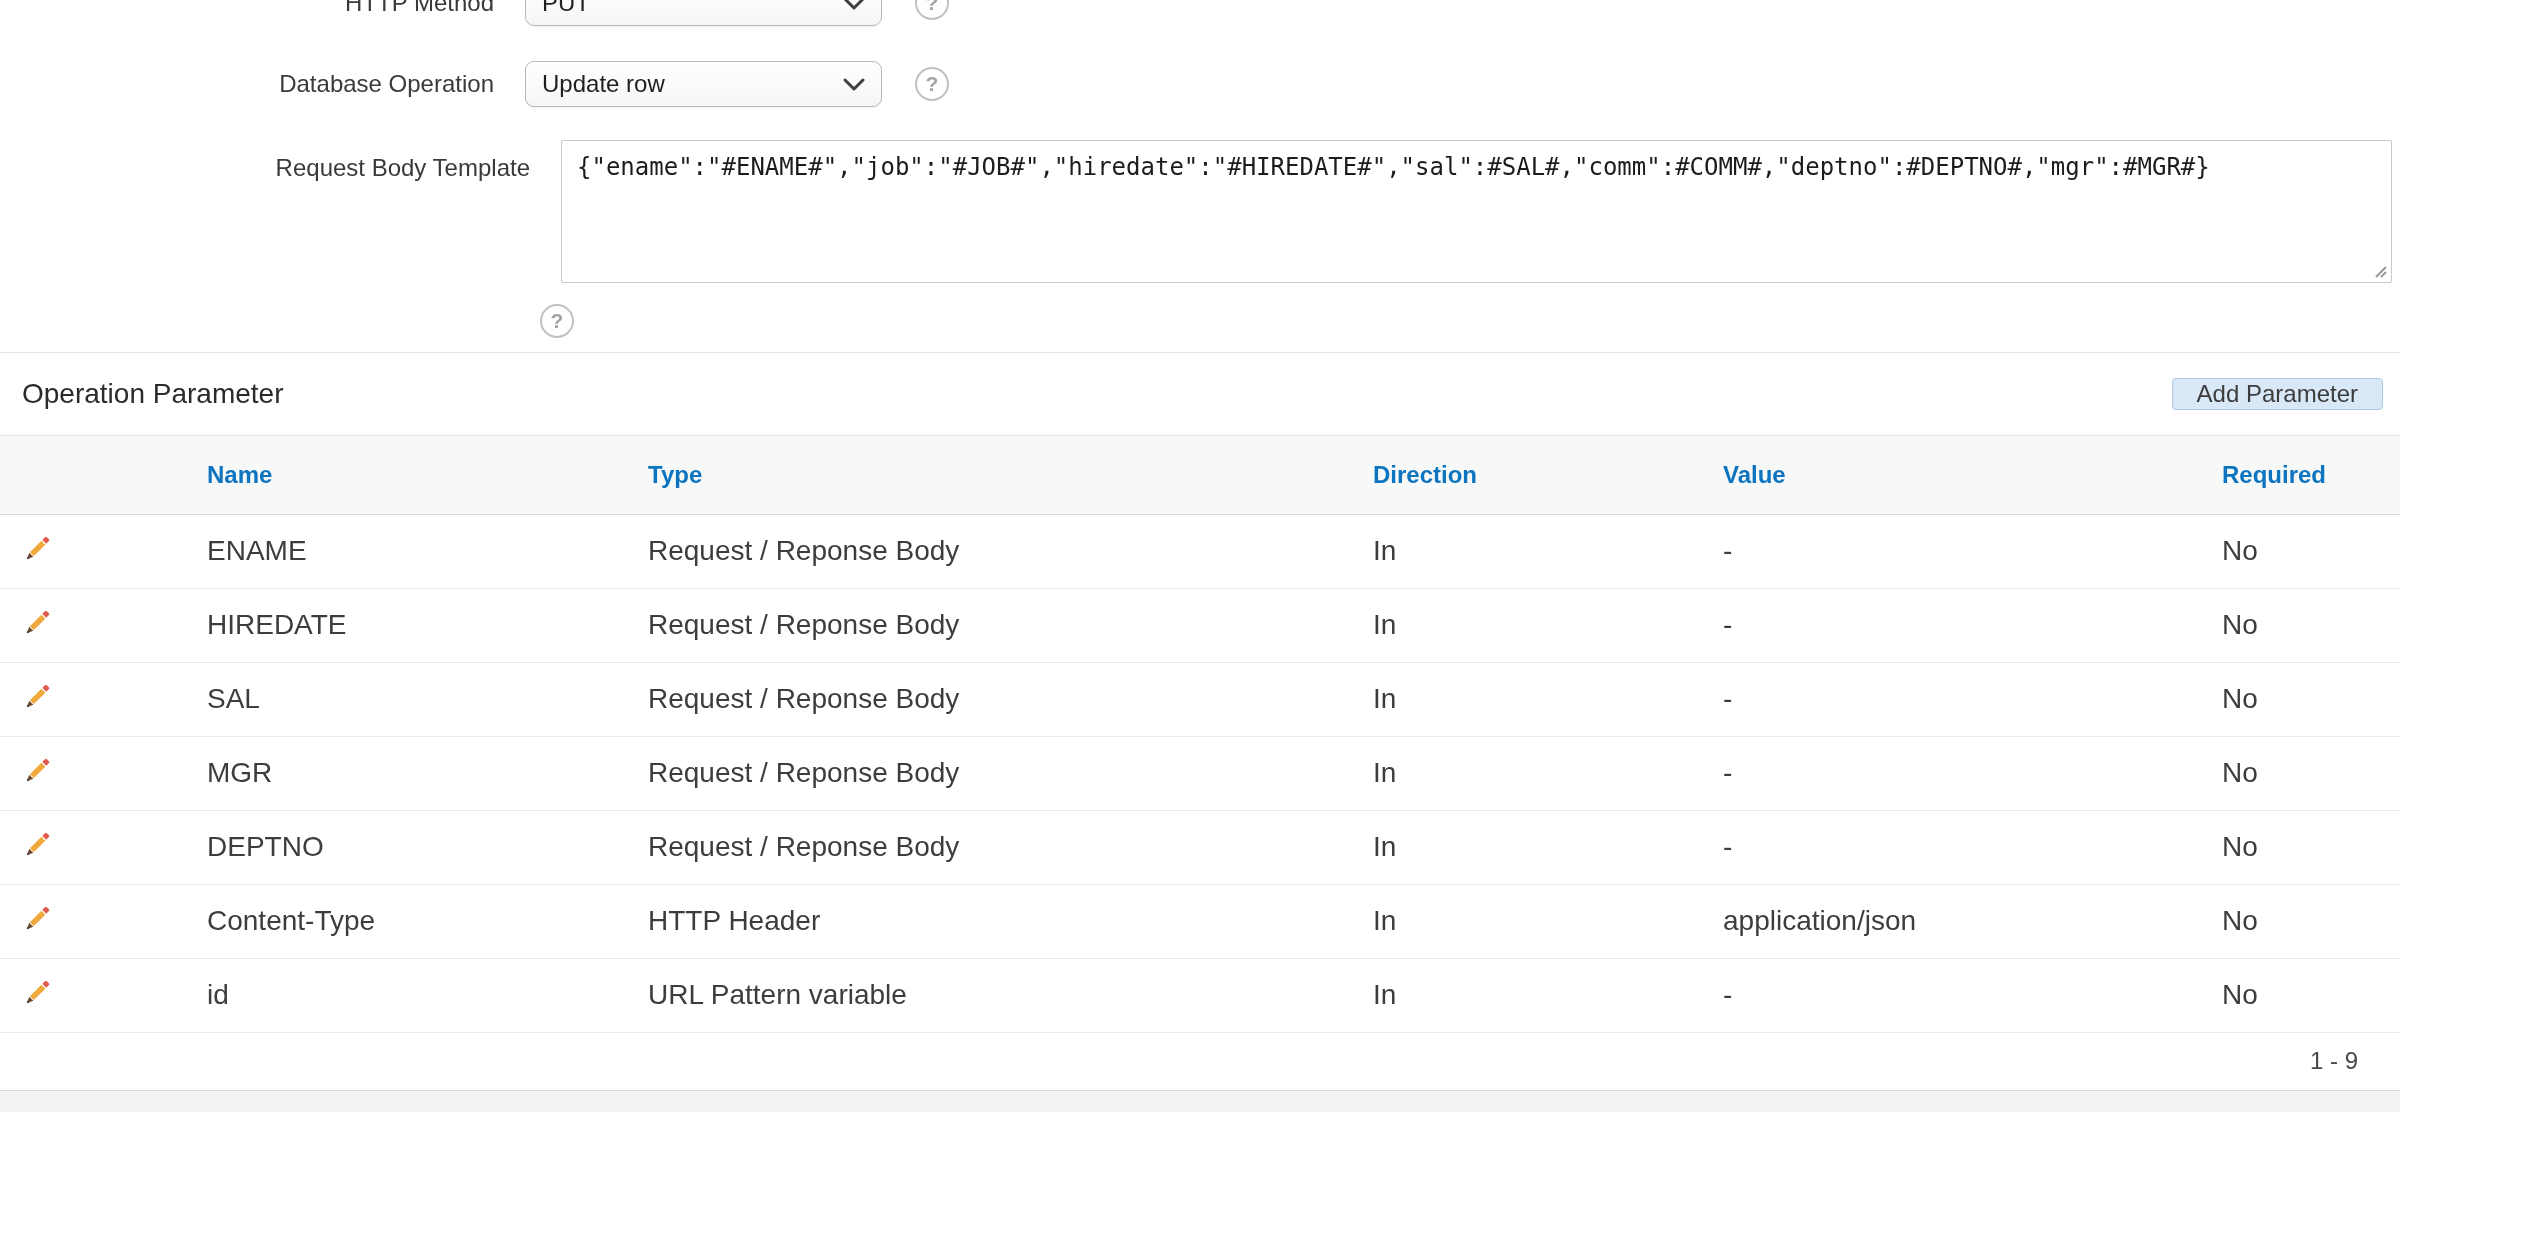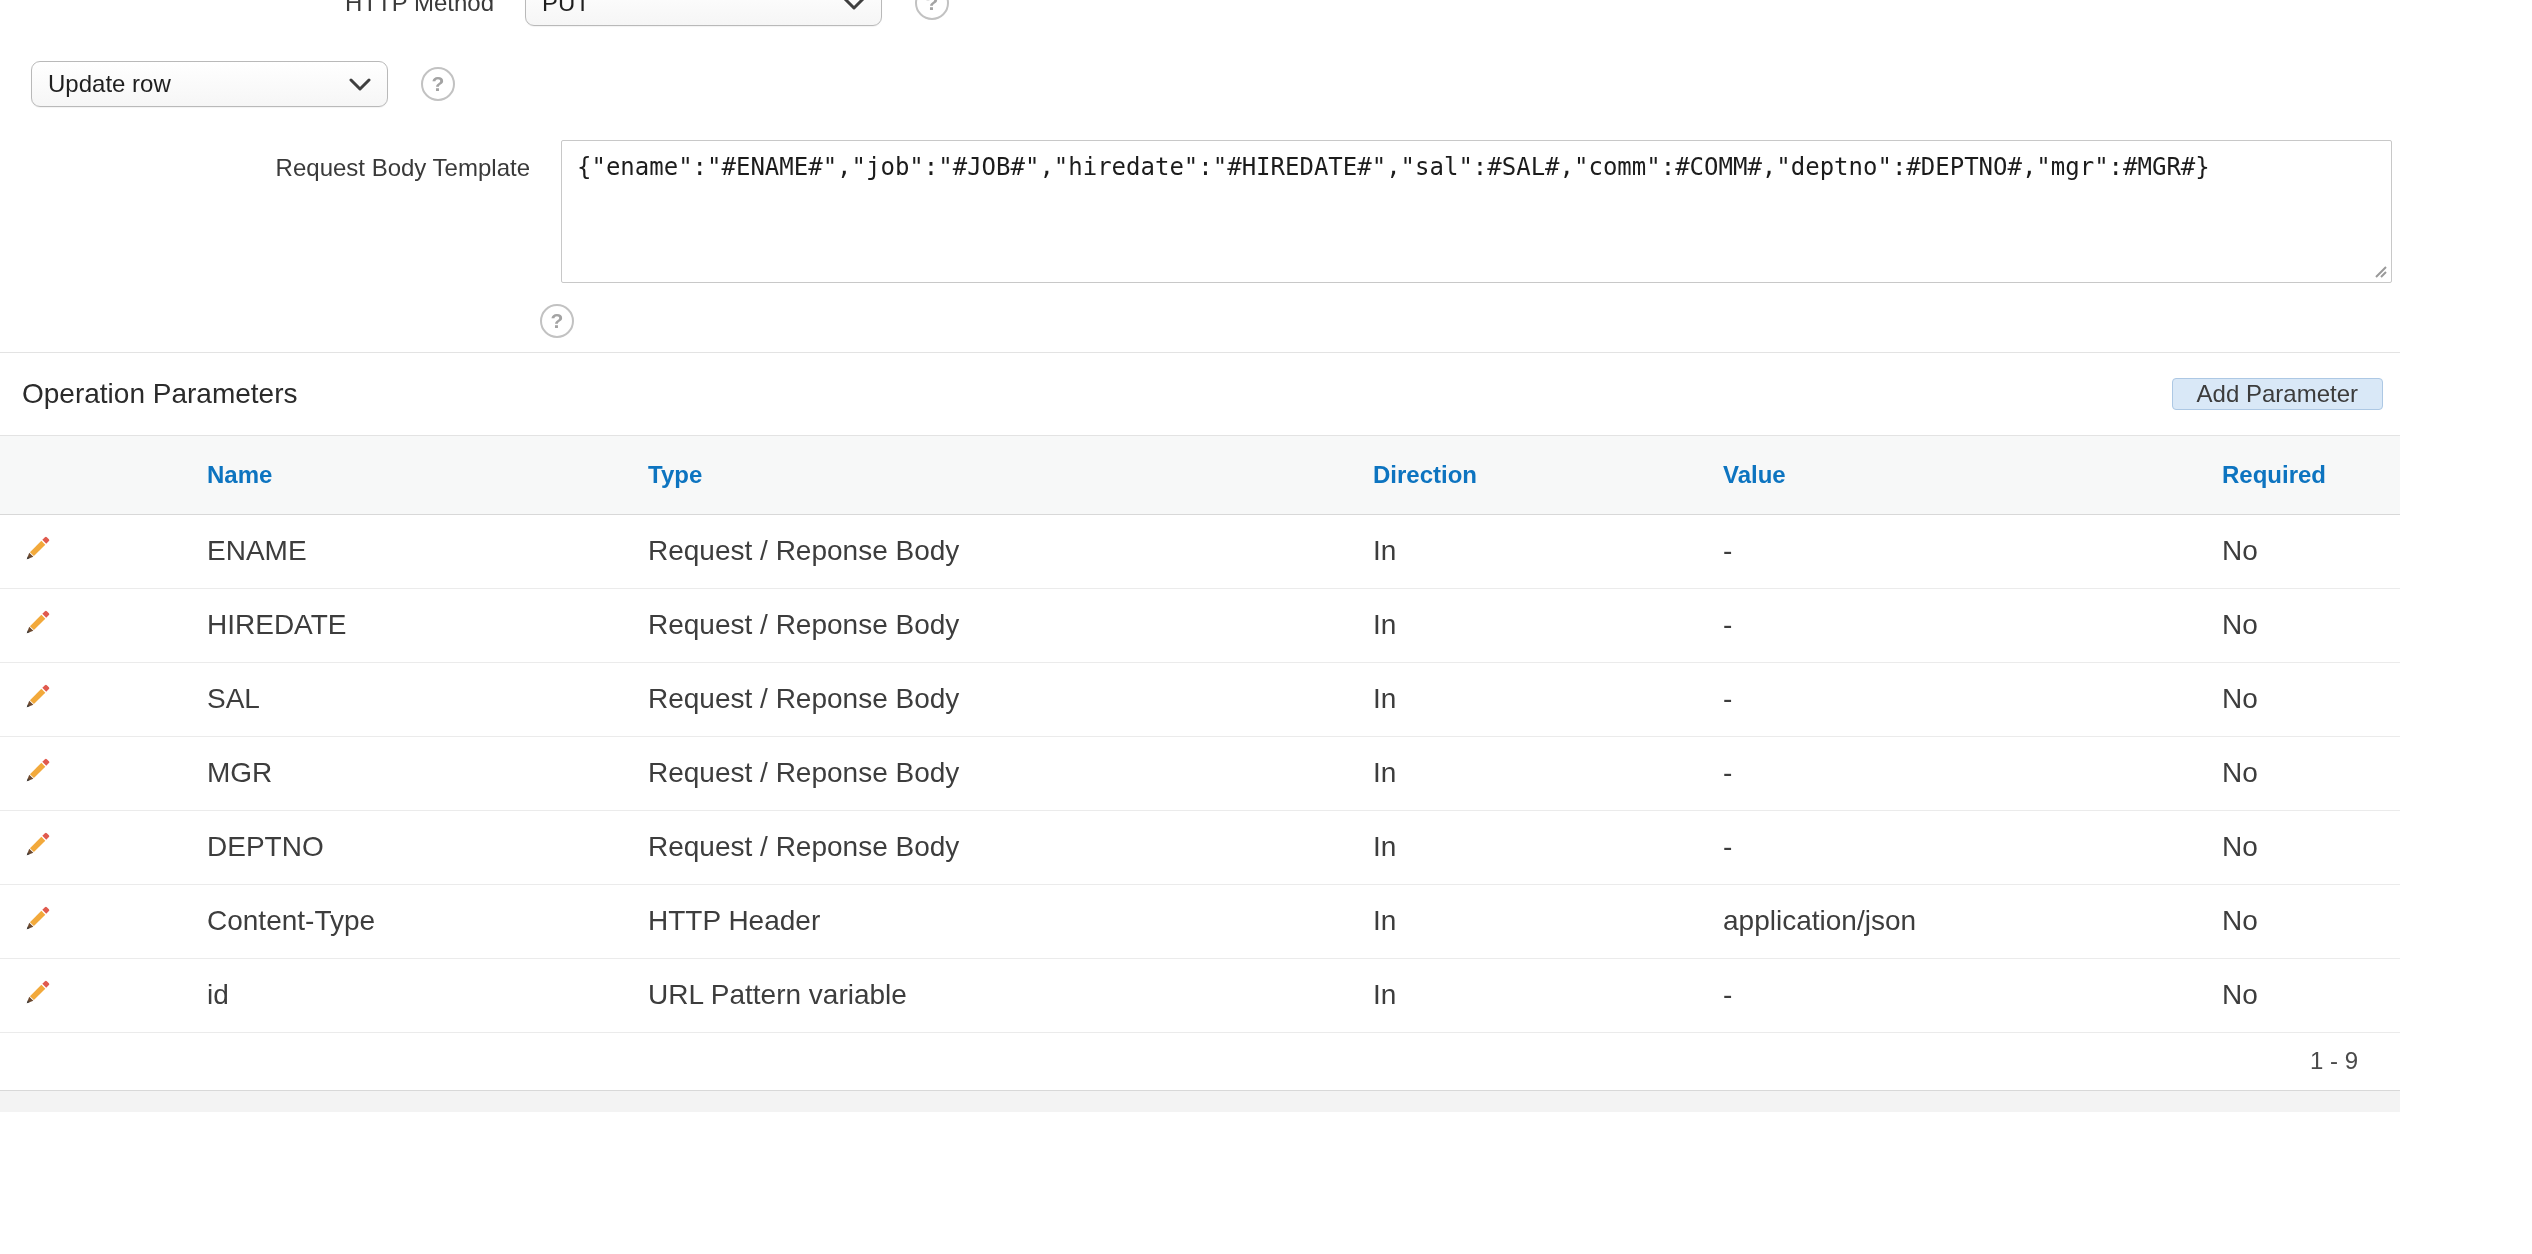--- a/index.html
+++ b/index.html
@@ -105,20 +105,21 @@
         <svg width="22" height="13" viewBox="0 0 22 13">
             <path d="M2 2 L11 11 L20 2" fill="none" stroke="#3f3f3f" stroke-width="3" stroke-linecap="round" stroke-linejoin="round"></path>
           </svg>
       </div>
       <div class="help-circle">
           <span>?</span>
         </div>
     </div>
 
     <div class="field-row row-2">
+      <div class="field-label">Database Operation</div>
       <div class="field-gap"></div>
       <div class="select-box">
         <span>Update row</span>
         <svg width="22" height="13" viewBox="0 0 22 13">
             <path d="M2 2 L11 11 L20 2" fill="none" stroke="#3f3f3f" stroke-width="3" stroke-linecap="round" stroke-linejoin="round"></path>
           </svg>
       </div>
       <div class="help-circle">
           <span>?</span>
         </div>
@@ -139,21 +140,21 @@
       <div class="field-label"></div>
       <div class="field-gap"></div>
       <div class="help-circle below">
           <span>?</span>
         </div>
     </div>
 
   </div>
 
   <div class="region-header">
-    <div class="region-title">Operation Parameters</div>
+    <div class="region-title">Operation Parameter</div>
     <button class="add-btn">Add Parameter</button>
   </div>
 
   <table class="params">
     <colgroup>
       <col style="width:184px">
         <col style="width:441px">
         <col style="width:725px">
       <col style="width:350px">
         <col style="width:499px">

